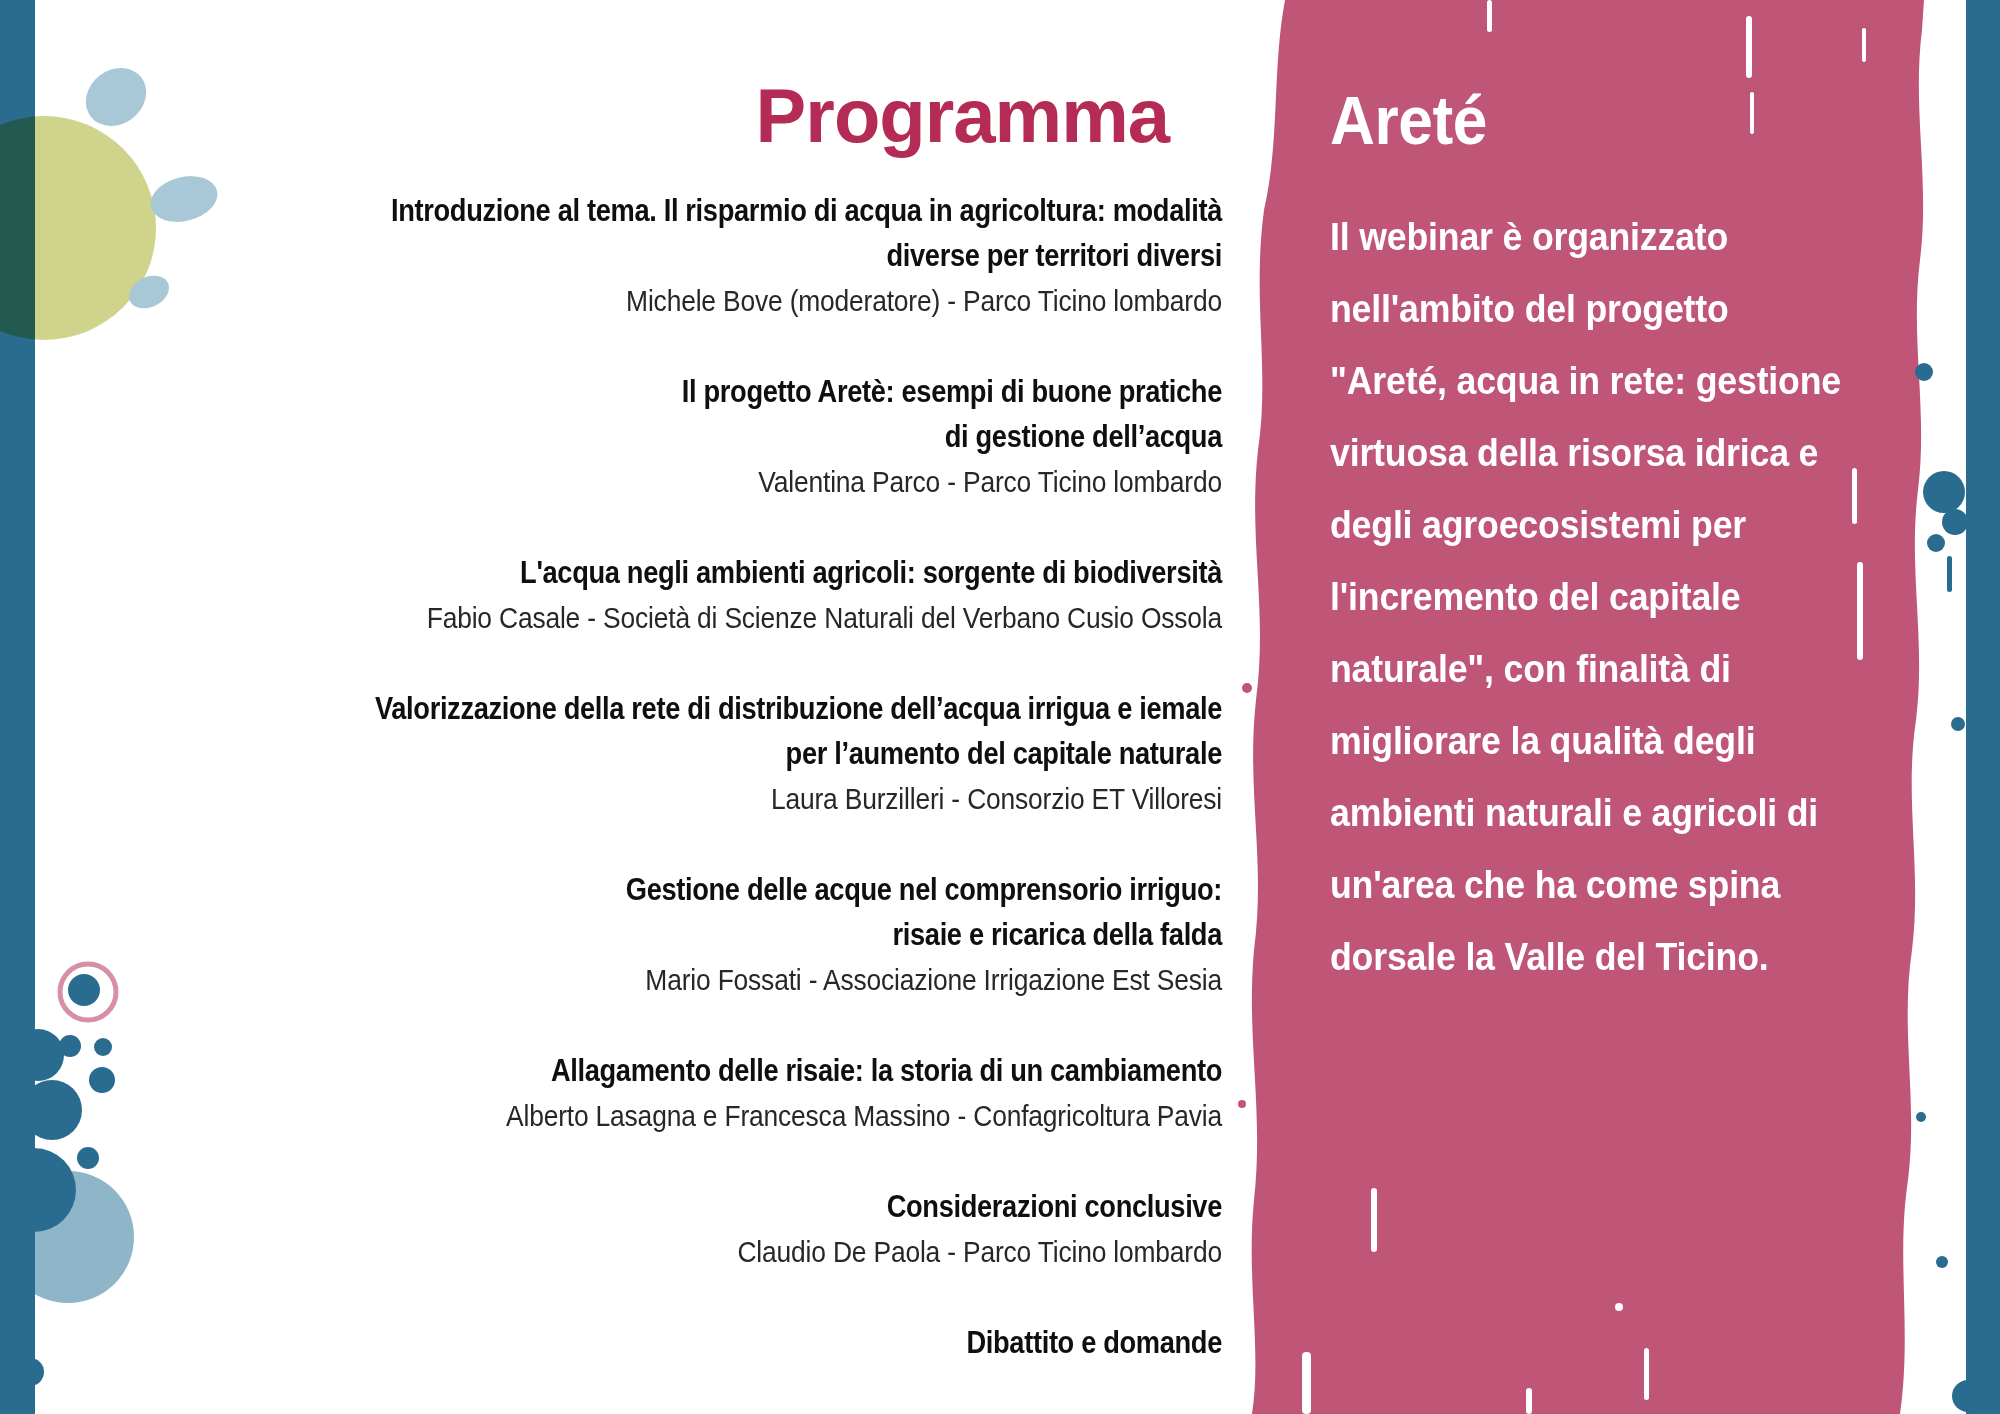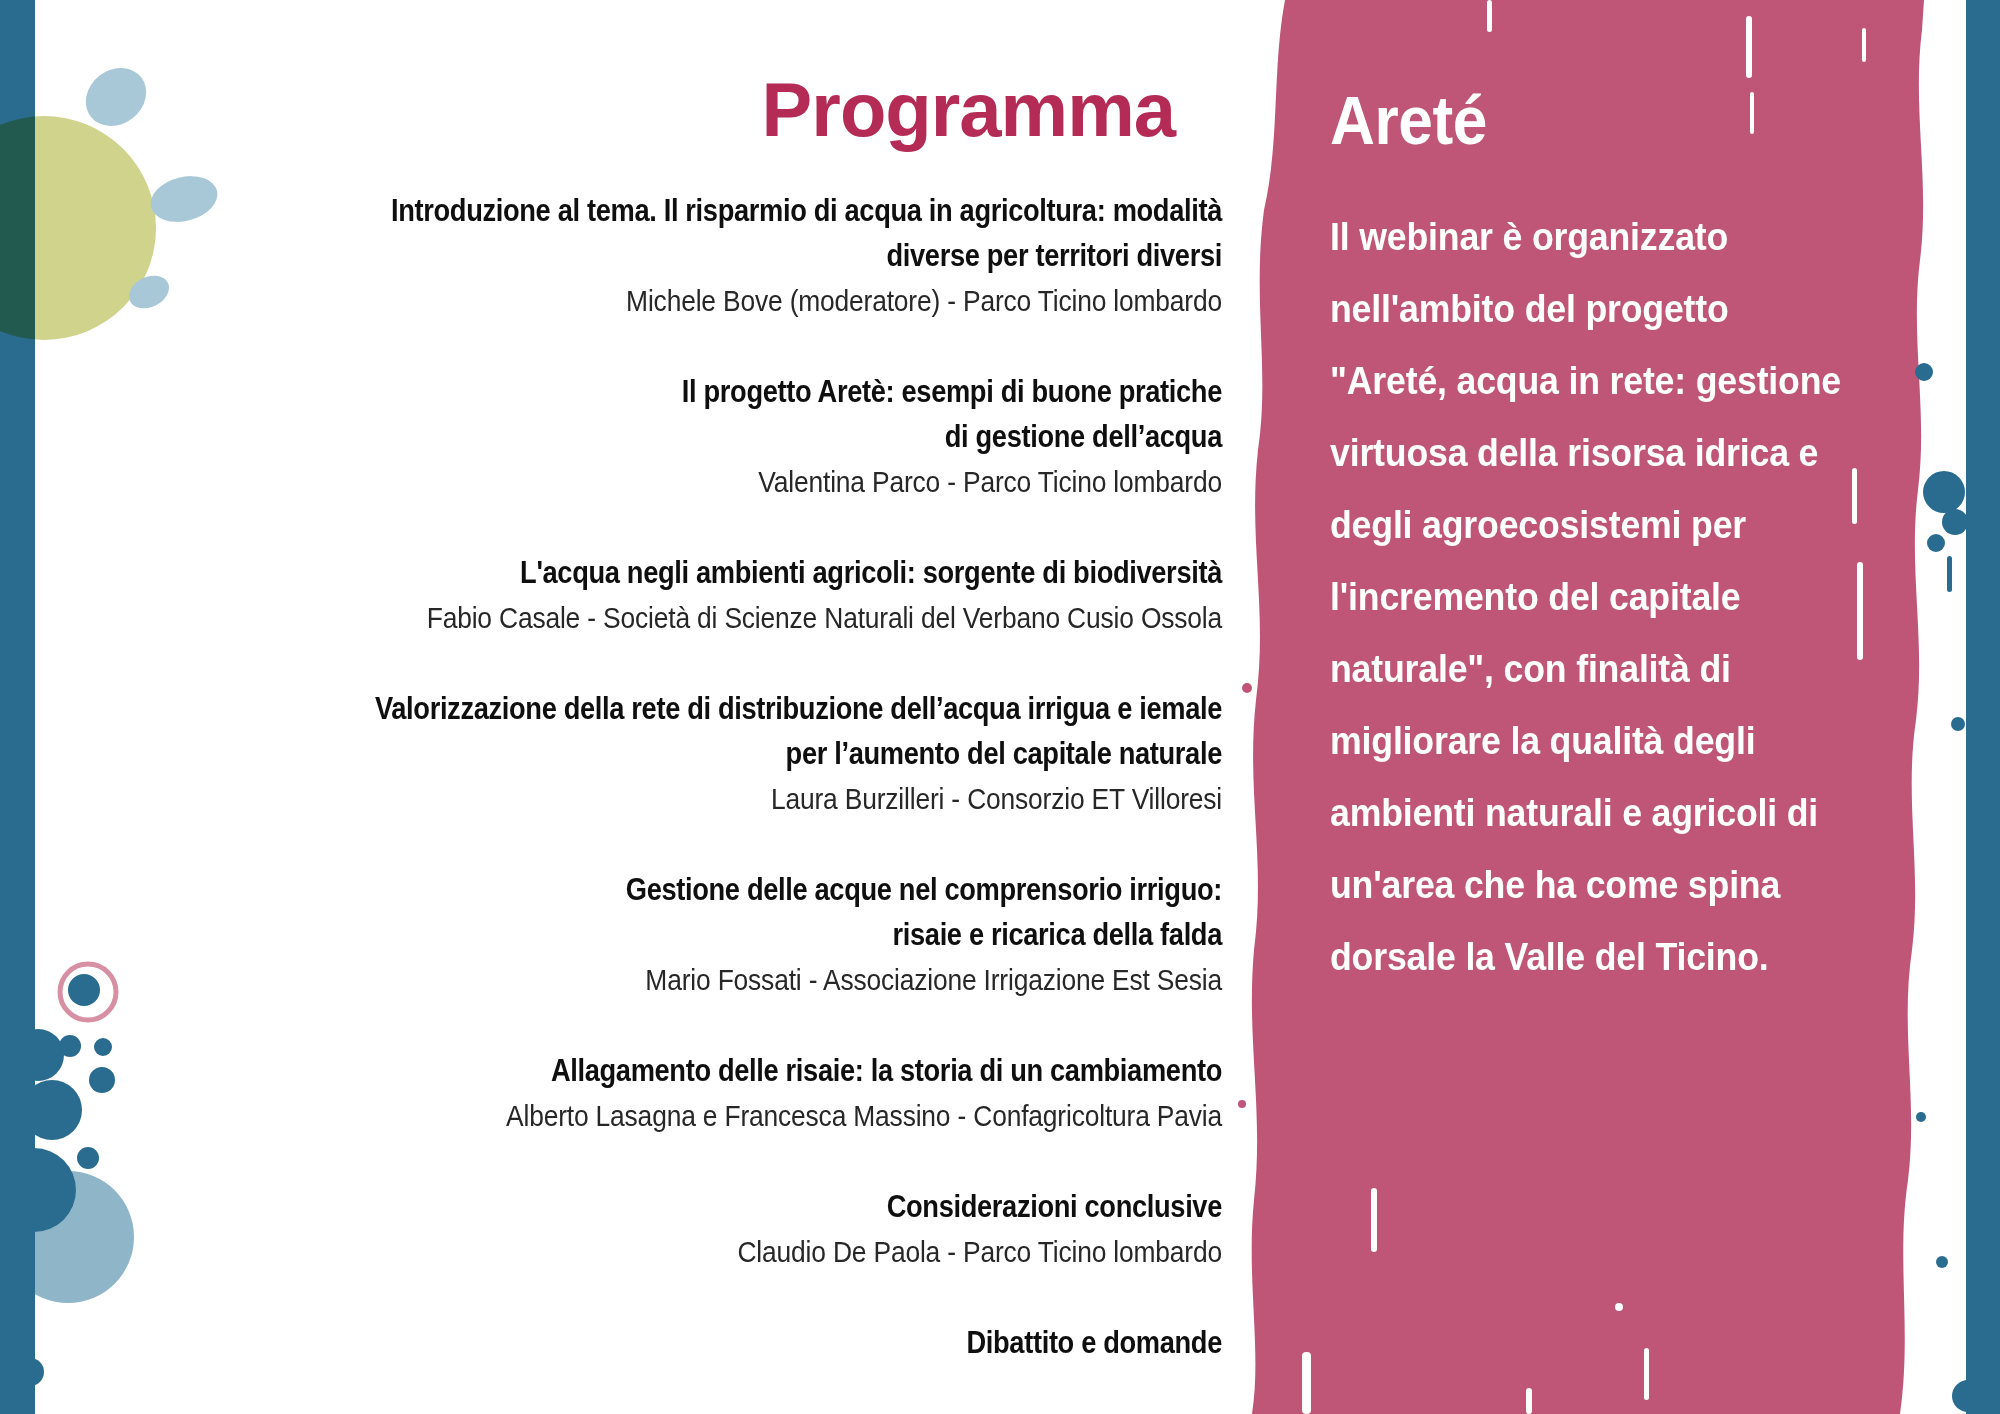--- a/index.html
+++ b/index.html
@@ -8,21 +8,21 @@
     width:2000px;height:1414px;
     overflow:hidden;
     background:#ffffff;
     font-family:"Liberation Sans", sans-serif;
   }
   .bg{position:absolute;inset:0;pointer-events:none;}
 
   
   .prog-title{
     position:absolute;
-    top:58px;right:815px;margin:10px;
+    top:58px;right:815px;margin:16px;
     font-size:76px;line-height:1.1;font-weight:700;
     letter-spacing:-1px;
     color:#b42c55;
     white-space:nowrap;
   }
   .program{
     position:absolute;
     top:188px;left:72px;width:1150px;
     transform:scaleX(0.88);
     transform-origin:top right;

